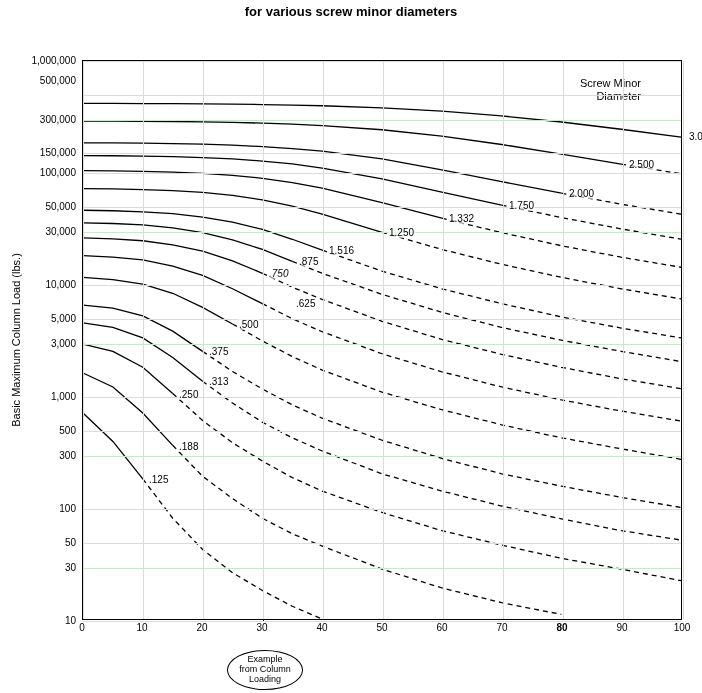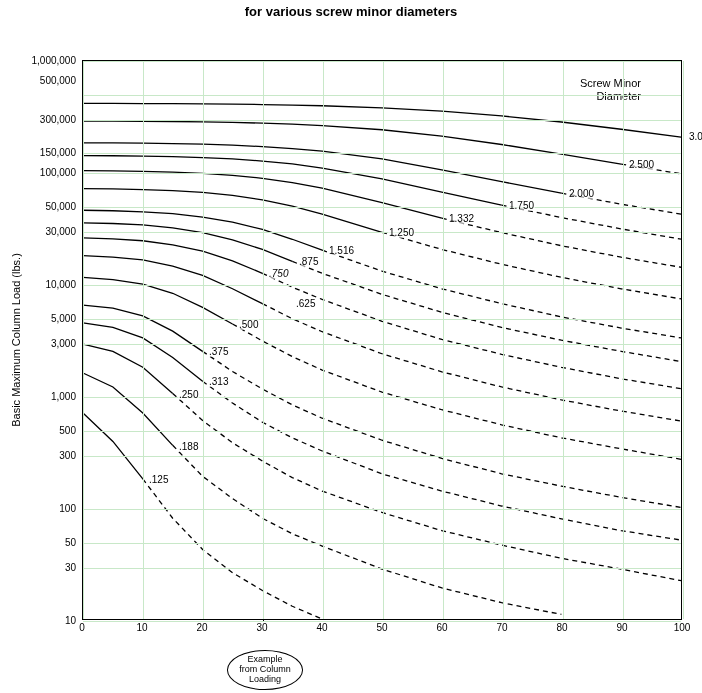--- a/index.html
+++ b/index.html
@@ -260,21 +260,21 @@
 
     <div class="xticks" id="xticks">
         <div class="xtick" style="left: 0px;">0</div>
         <div class="xtick" style="left: 60px;">10</div>
         <div class="xtick" style="left: 120px;">20</div>
         <div class="xtick" style="left: 180px;">30</div>
         <div class="xtick" style="left: 240px;">40</div>
         <div class="xtick" style="left: 300px;">50</div>
         <div class="xtick" style="left: 360px;">60</div>
         <div class="xtick" style="left: 420px;">70</div>
-        <div class="xtick" style="left: 480px;">80</div>
+        <div class="xtick" style="left: 480px; font-weight: bold;">80</div>
         <div class="xtick" style="left: 540px;">90</div>
         <div class="xtick" style="left: 600px;">100</div>
       </div>
 
     <div class="example-callout" style="left: 197px;">
       <span>Example<br>from Column<br>Loading</span>
     </div>
   </div>
 </div>
 

